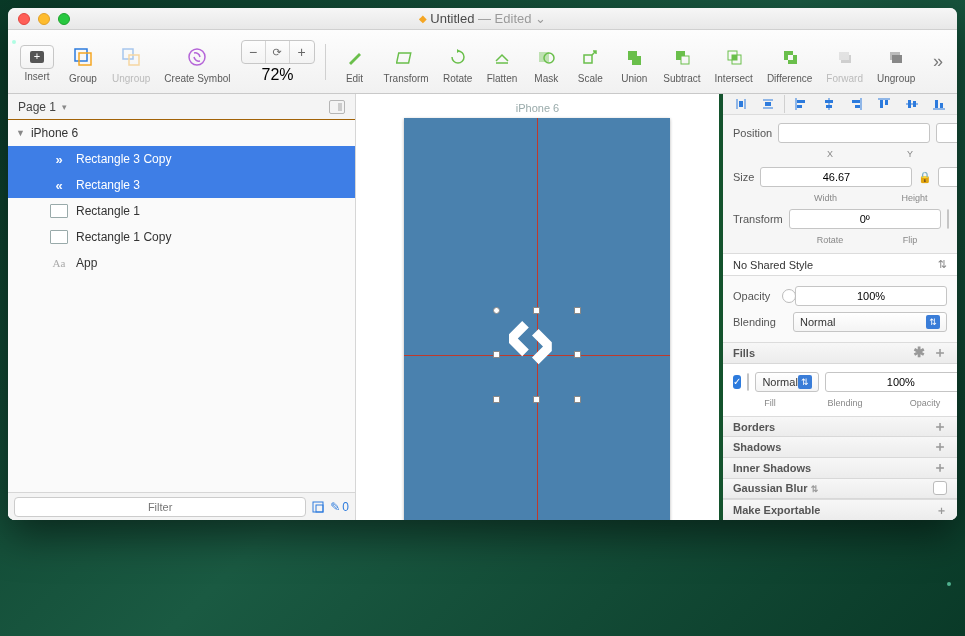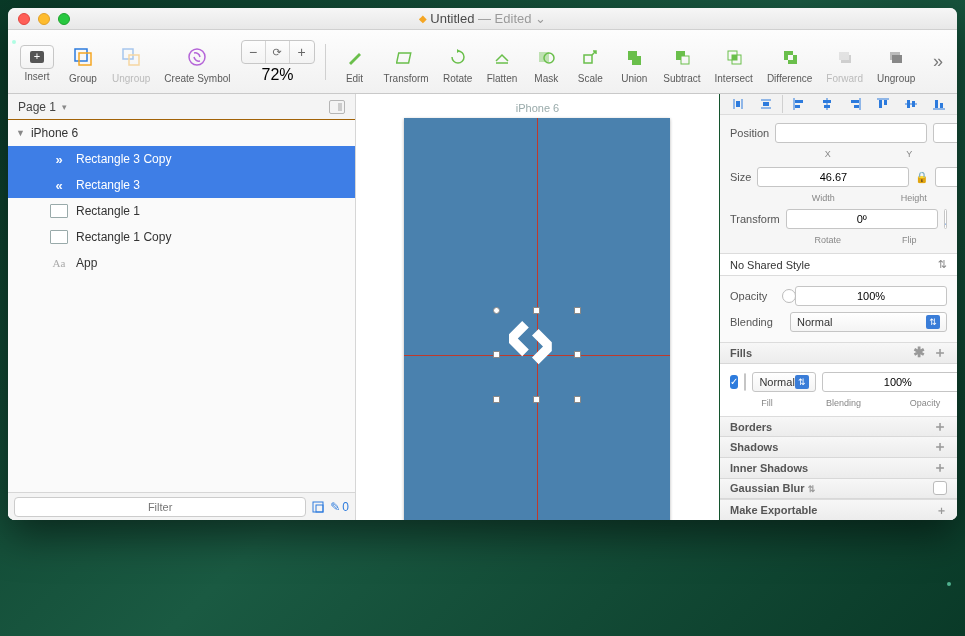--- a/index.html
+++ b/index.html
@@ -63,21 +63,21 @@
 .guide.v{top:0;bottom:0;width:1px;left:50%}
 .guide.h{left:0;right:0;height:1px;top:50%}
 .shape{position:absolute;left:50%;top:50%;transform:translate(-50%,-50%)}
 .selbox{position:absolute;left:50%;top:50%;transform:translate(-50%,-50%);width:80px;height:88px}
 .handle{position:absolute;width:7px;height:7px;background:#fff;border:1px solid #888}
 .handle.tl{top:-4px;left:-4px}.handle.tm{top:-4px;left:50%;margin-left:-4px}.handle.tr{top:-4px;right:-4px}
 .handle.ml{top:50%;left:-4px;margin-top:-4px}.handle.mr{top:50%;right:-4px;margin-top:-4px}
 .handle.bl{bottom:-4px;left:-4px}.handle.bm{bottom:-4px;left:50%;margin-left:-4px}.handle.br{bottom:-4px;right:-4px}
 
 
-.right{width:238px;border-left:1px solid #14532d;background:#f2f2f2;display:flex;flex-direction:column;font-size:11px;color:#333;overflow-y:auto}
+.right{width:238px;border-left:4px solid #14532d;background:#f2f2f2;display:flex;flex-direction:column;font-size:11px;color:#333;overflow-y:auto}
 .alignrow{height:30px;display:flex;align-items:center;border-bottom:1px solid #dcdcdc;padding:0 6px;gap:4px}
 .abtn{flex:1;height:20px;display:flex;align-items:center;justify-content:center;color:#2d7bdd}
 .asep{width:1px;height:18px;background:#d0d0d0}
 
 .sect{padding:8px 10px;border-bottom:1px solid #dcdcdc;background:#f6f6f6}
 .prow{display:flex;align-items:center;margin-bottom:6px;gap:6px}
 .plabel{width:54px;color:#555}
 .pinp{flex:1;height:20px;border:1px solid #c5c5c5;border-radius:3px;background:#fff;font-size:11px;text-align:center;padding:0 4px}
 .psub{font-size:9px;color:#888;text-align:center;flex:1}
 .flippair{display:flex;border:1px solid #c5c5c5;border-radius:3px;background:#fff;height:20px;overflow:hidden}

